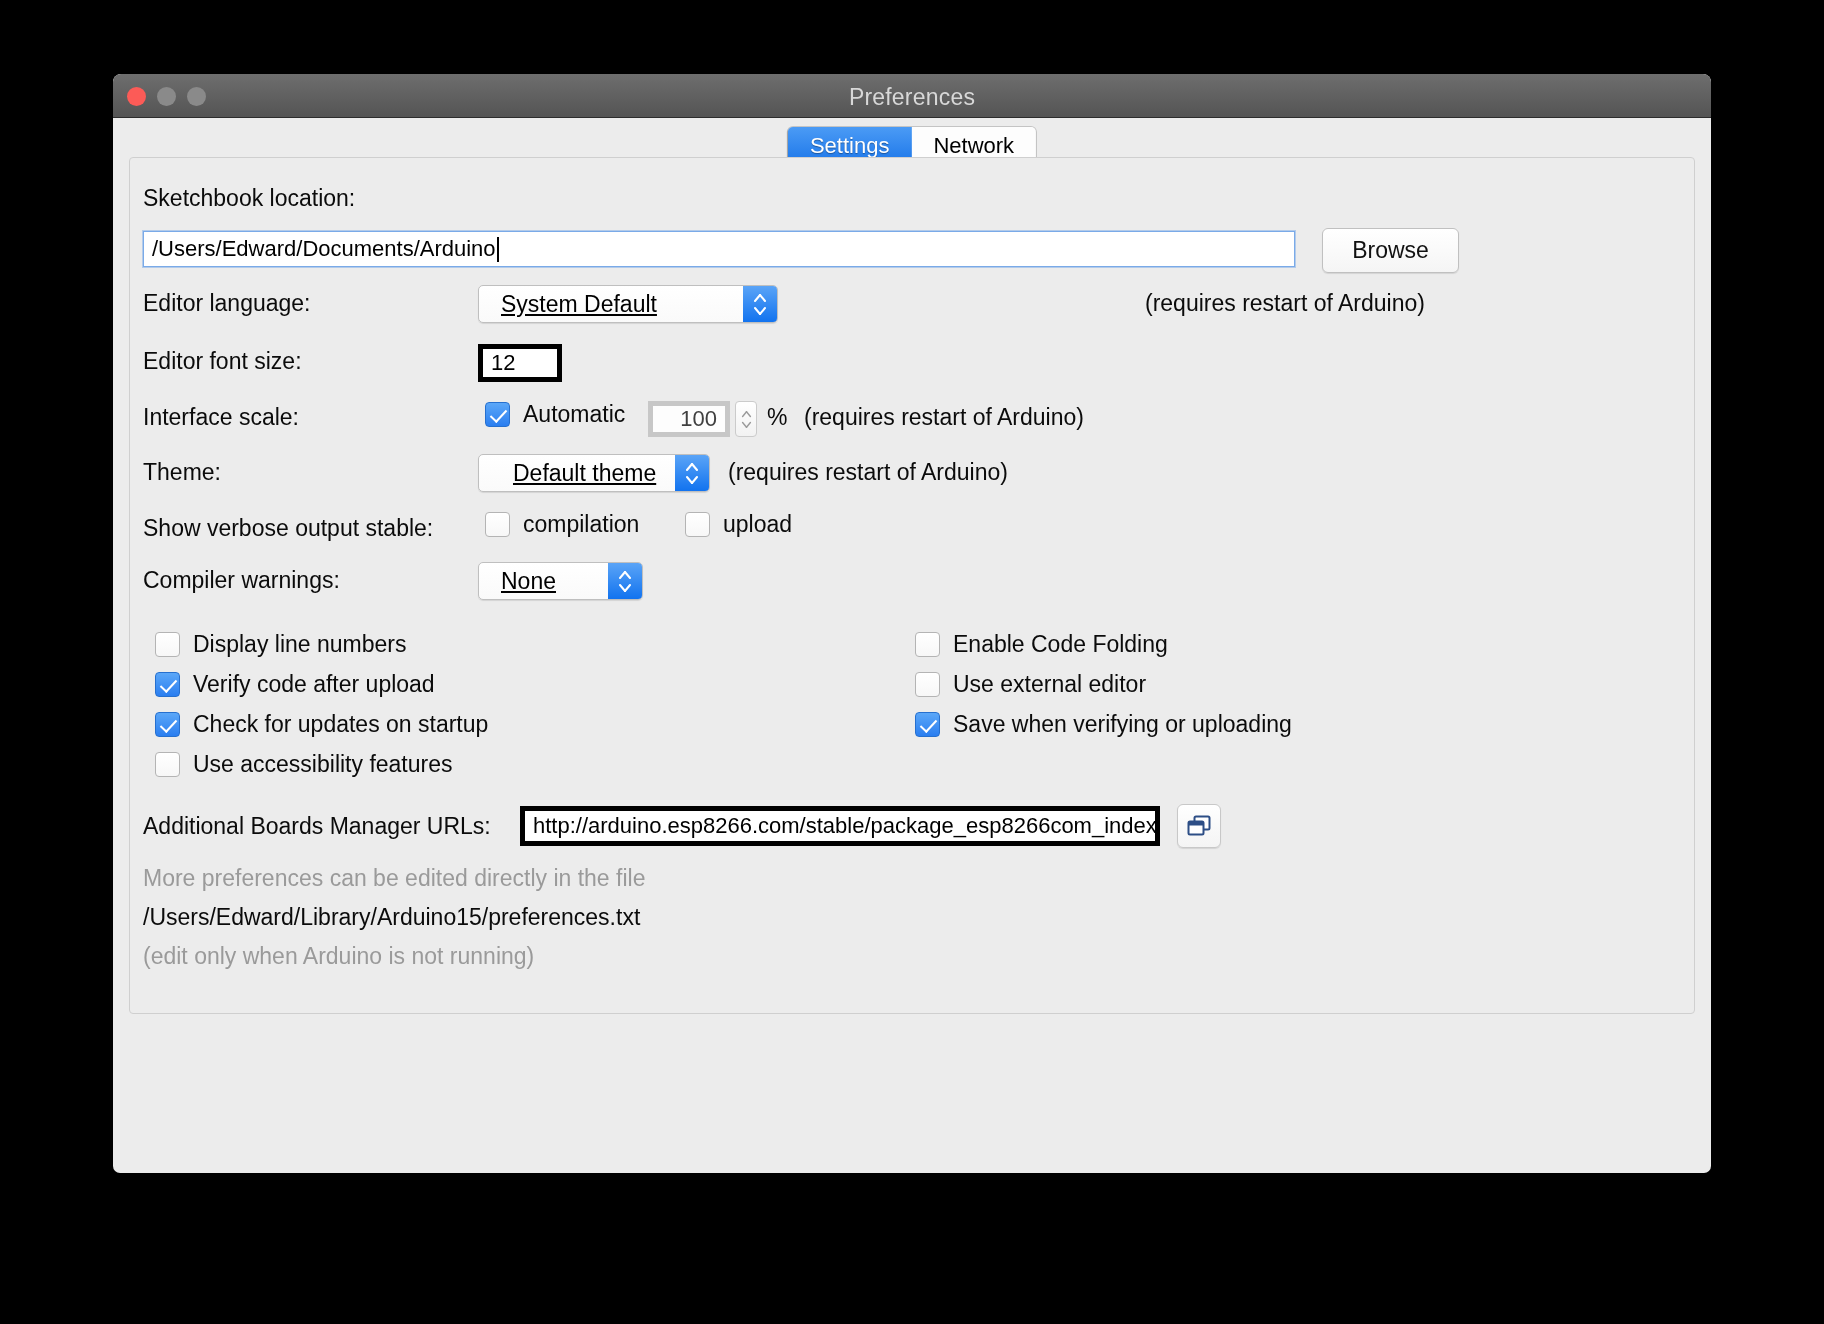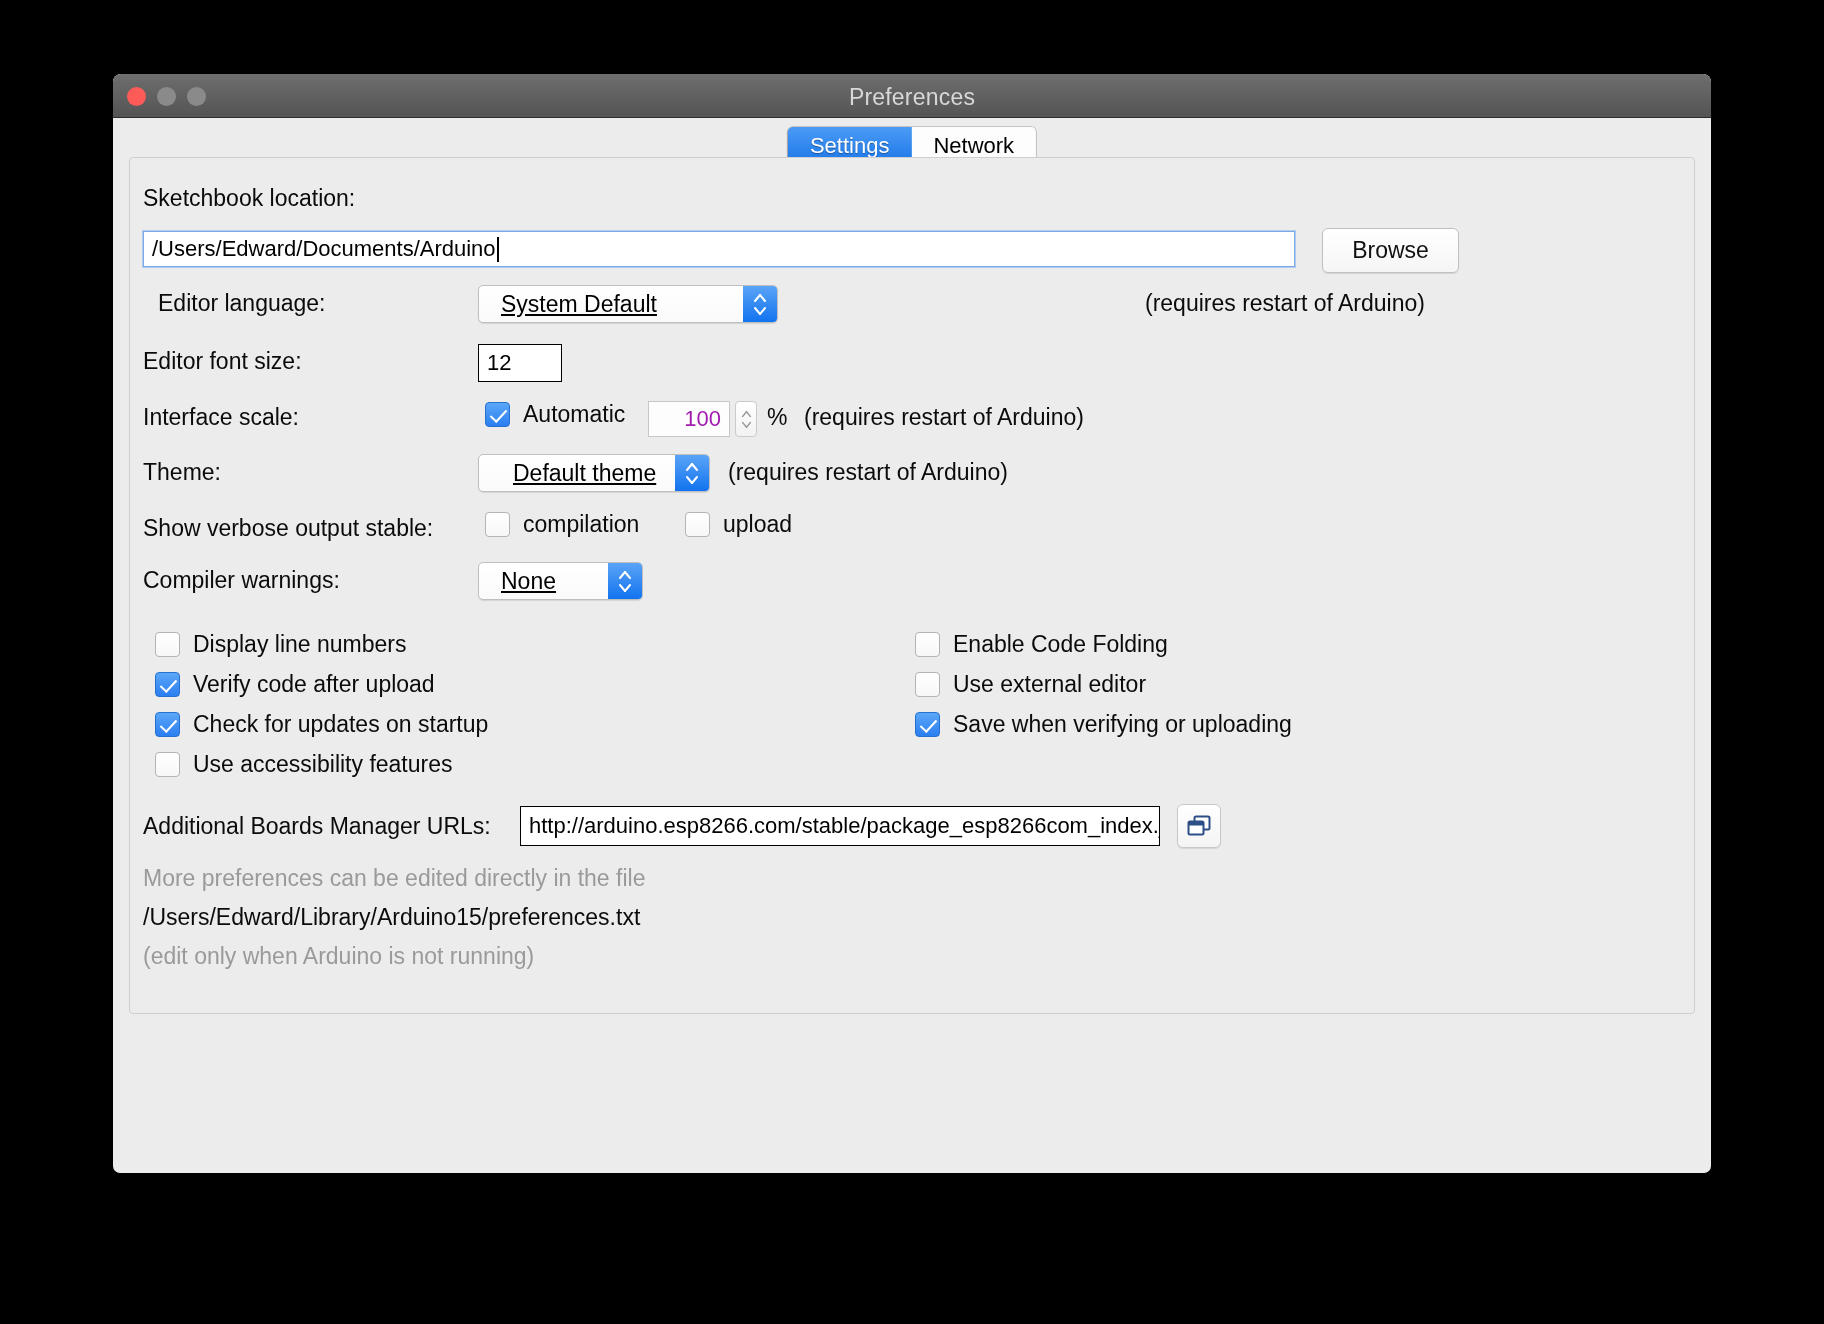--- a/index.html
+++ b/index.html
@@ -94,42 +94,42 @@
     font-size: 23px;
     color: #0b0b0b;
     white-space: nowrap;
   }
   .lbl.muted { color: #9a9a9a; }
 
   
   .txtfield {
     position: absolute;
     background: #ffffff;
-    border: 1px solid #000000;
+    border: 5px solid #000000;
     font-size: 22px;
     color: #000;
     padding: 4px 8px;
     line-height: 1;
     display: flex;
     align-items: center;
     white-space: nowrap;
     overflow: hidden;
   }
   .txtfield.focused {
     border: 1px solid #7aaae8;
     box-shadow: 0 0 0 1px rgba(122,170,232,0.5);
   }
   .caret {
     display: inline-block;
     width: 2px; height: 25px;
     background: #000;
     margin-left: 1px;
   }
   .txtfield.disabled {
-    color: #a21caf;
+    color: #404040;
     background: #fdfdfd;
     justify-content: flex-end;
     border-color: #c7c7c7;
   }
 
   
   .btn {
     position: absolute;
     background: linear-gradient(to bottom, #ffffff 0%, #f5f5f5 100%);
     border: 1px solid #c0c0c0;
@@ -260,21 +260,21 @@
 
       <div class="lbl" style="left:13px; top:27px;">Sketchbook location:</div>
 
       <div class="txtfield focused" style="left:13px; top:73px; width:1152px; height:36px;">
         <span>/Users/Edward/Documents/Arduino</span>
           <span class="caret"></span>
       </div>
 
       <div class="btn" style="left:1192px; top:70px; width:137px; height:45px;">Browse</div>
 
-      <div class="lbl" style="left:28px; top:132px;">Editor language:</div>
+      <div class="lbl" style="left:13px; top:132px;">Editor language:</div>
 
       <div class="combo" style="left:348px; top:127px; width:300px;">
         <span class="cval">System Default</span>
         <span class="carrows">
           <svg class="chev" viewBox="0 0 14 9" aria-hidden="true">
               <path d="M7 1 L12 7" stroke="#fff" stroke-width="2" fill="none" stroke-linecap="round"></path>
               <path d="M7 1 L2 7" stroke="#fff" stroke-width="2" fill="none" stroke-linecap="round"></path>
             </svg>
           <svg class="chev" viewBox="0 0 14 9" aria-hidden="true">
               <path d="M7 8 L12 2" stroke="#fff" stroke-width="2" fill="none" stroke-linecap="round"></path>

